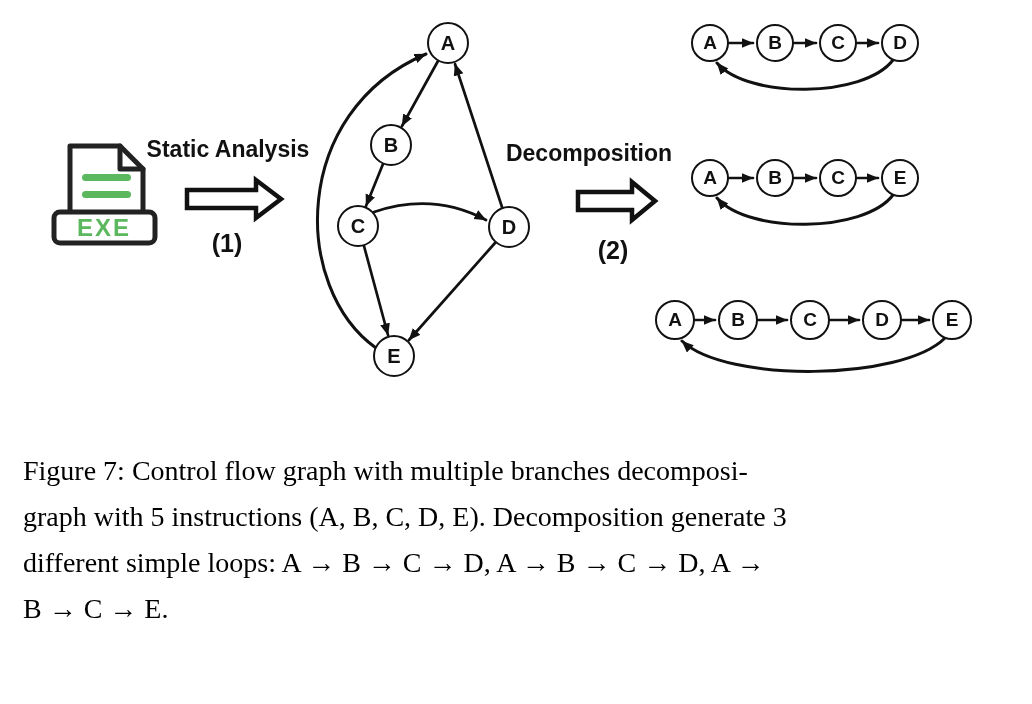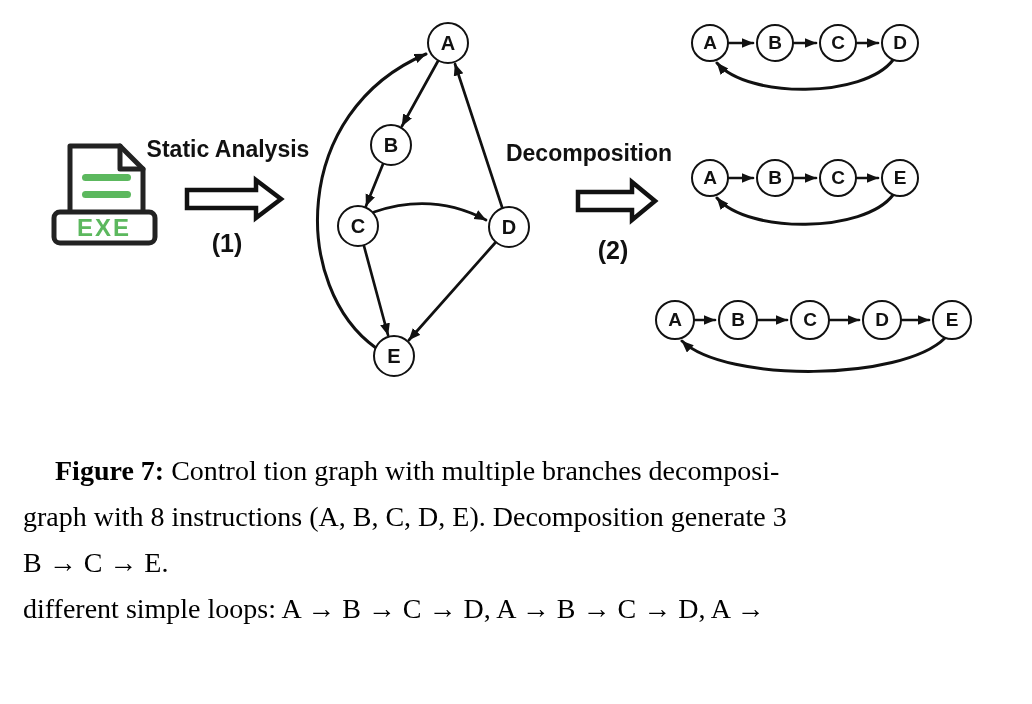--- a/index.html
+++ b/index.html
@@ -11,21 +11,21 @@
         font-weight:bold;color:#111;}
   .n42{width:42px;height:42px;font-size:20px;}
   .n38{width:38px;height:38px;font-size:19px;}
   .n40{width:40px;height:40px;font-size:19px;}
   .flowlabel{position:absolute;font-weight:bold;color:#111;font-size:23px;text-align:center;}
   .stepnum{position:absolute;font-weight:bold;color:#111;font-size:25px;text-align:center;}
   #caption{position:absolute;left:23px;top:448px;width:988px;
            font-family:"Liberation Serif","DejaVu Serif",serif;font-size:28px;
            line-height:46px;color:#000;}
   .capline{white-space:nowrap;}
-  .bold{font-weight:bold;margin-left:32px;}
+  .bold{font-weight:normal;}
 </style>
 </head>
 <body>
 
 <div id="canvas">
 
   <svg id="edges" width="1032" height="440" viewBox="0 0 1032 440">
     <defs>
       <marker id="arr" markerUnits="userSpaceOnUse" markerWidth="15" markerHeight="12" refX="11.5" refY="5" orient="auto">
         <path d="M0,0 L12,5 L0,10 Z" fill="#111"></path>
@@ -99,19 +99,19 @@
   <div class="node n38" style="left:819px;top:159px;">C</div>
   <div class="node n38" style="left:881px;top:159px;">E</div>
 
   <div class="node n40" style="left:655px;top:300px;">A</div>
   <div class="node n40" style="left:718px;top:300px;">B</div>
   <div class="node n40" style="left:790px;top:300px;">C</div>
   <div class="node n40" style="left:862px;top:300px;">D</div>
   <div class="node n40" style="left:932px;top:300px;">E</div>
 
   <div id="caption">
-    <div class="capline"><span class="bold">Figure 7:</span><span> Control tion graph with multiple branches decomposi-</span></div>
-    <div class="capline">graph with 8 instructions (A, B, C, D, E). Decomposition generate 3</div>
+    <div class="capline"><span class="bold">Figure 7:</span><span> Control flow graph with multiple branches decomposi-</span></div>
+    <div class="capline">graph with 5 instructions (A, B, C, D, E). Decomposition generate 3</div>
+    <div class="capline">different simple loops: A → B → C → D, A → B → C → D, A →</div>
     <div class="capline">B → C → E.</div>
-    <div class="capline">different simple loops: A → B → C → D, A → B → C → D, A →</div>
   </div>
 
 </div>
 
 </body></html>

